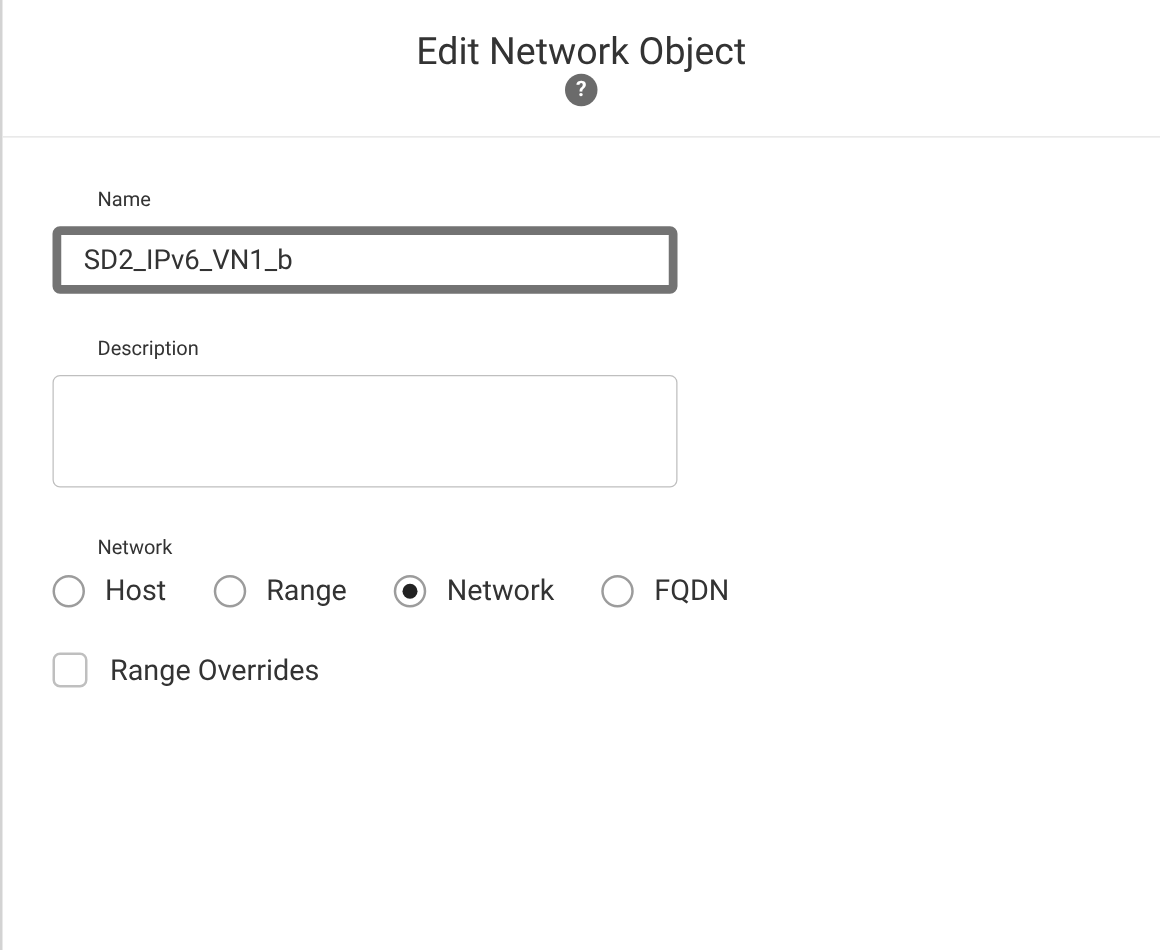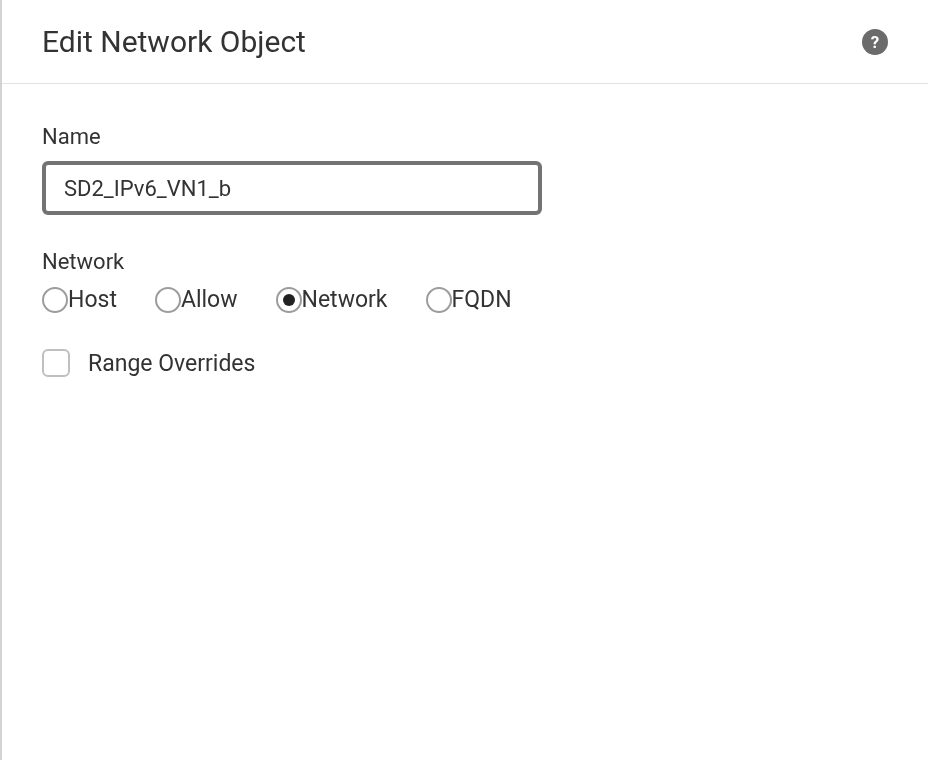--- a/index.html
+++ b/index.html
@@ -15,20 +15,21 @@
       height: 760px;
       overflow: hidden;
       border-left: 2px solid #d3d3d3;
     }
     .header {
       display: flex;
       align-items: center;
       justify-content: space-between;
       padding: 24px 40px 24px 40px;
       border-bottom: 1px solid #e2e2e2;
+      flex-direction: column;
     }
     .header-title {
       font-size: 30px;
       font-weight: 400;
       color: #333333;
     }
     .help-icon {
       width: 26px;
       height: 26px;
       border-radius: 50%;
@@ -41,30 +42,31 @@
       font-weight: 700;
       cursor: pointer;
     }
     .content {
       padding: 40px 40px 0 40px;
     }
     .field-group {
       margin-bottom: 34px;
     }
     .field-label {
-      font-size: 22px;
+      font-size: 16px;
       font-weight: 400;
       color: #333333;
       margin-bottom: 12px;
       display: block;
+      margin-left: 36px;
     }
     .text-input {
       width: 500px;
       height: 54px;
-      border: 4px solid #737373;
+      border: 7px solid #737373;
       border-radius: 6px;
       padding: 0 18px;
       font-size: 22px;
       font-family: inherit;
       color: #333333;
       outline: none;
     }
     .textarea-input {
       width: 500px;
       height: 90px;
@@ -80,20 +82,21 @@
     .radio-row {
       display: flex;
       align-items: center;
       gap: 38px;
       margin-bottom: 26px;
       margin-top: 4px;
     }
     .radio-item {
       display: flex;
       align-items: center;
+      gap: 16px;
       cursor: pointer;
     }
     .radio-circle {
       width: 26px;
       height: 26px;
       border: 2px solid #9c9c9c;
       border-radius: 50%;
       display: flex;
       align-items: center;
       justify-content: center;
@@ -139,32 +142,36 @@
   </div>
 </div>
 
 <div class="content">
 
   <div class="field-group">
     <label class="field-label">Name</label>
     <input type="text" class="text-input" value="SD2_IPv6_VN1_b" style="">
   </div>
 
+  <div class="field-group">
+    <label class="field-label">Description</label>
+    <textarea class="textarea-input" style=""></textarea>
+  </div>
 
   <div class="field-group">
     <label class="field-label">Network</label>
 
     <div class="radio-row">
       <div class="radio-item">
         <div class="radio-circle"></div>
         <span class="radio-label">Host</span>
       </div>
       <div class="radio-item">
         <div class="radio-circle"></div>
-        <span class="radio-label">Allow</span>
+        <span class="radio-label">Range</span>
       </div>
       <div class="radio-item">
         <div class="radio-circle selected"></div>
         <span class="radio-label">Network</span>
       </div>
       <div class="radio-item">
         <div class="radio-circle"></div>
         <span class="radio-label">FQDN</span>
       </div>
     </div>

